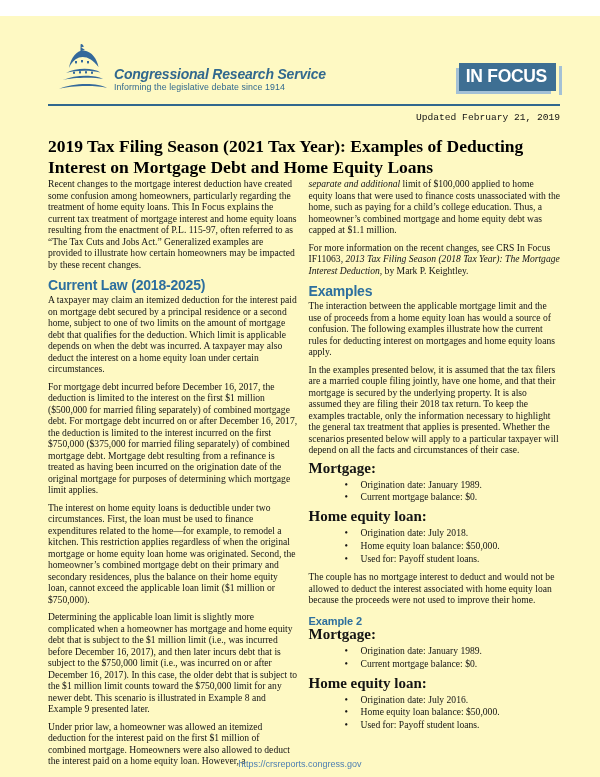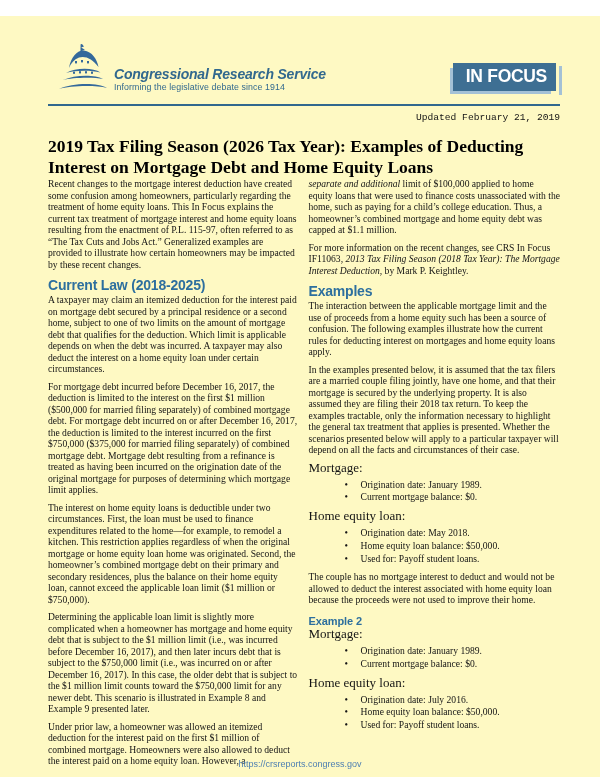--- a/index.html
+++ b/index.html
@@ -10,21 +10,21 @@
   }
 
   
   .capitol-icon { position:absolute; top:27px; left:55px; width:54px; height:58px; }
   .org-block { position:absolute; top:51px; left:114px; color:#31688e; font-family:"Liberation Sans", sans-serif; }
   .org-name { font-size:14px; font-weight:bold; font-style:italic; letter-spacing:-0.2px; line-height:15px; }
   .tagline  { font-size:8.8px; line-height:11px; letter-spacing:0.1px; }
   .badge {
     position:absolute; top:47px; right:44px; background:#3e6f93; color:#ffffff;
     font-family:"Liberation Sans", sans-serif; font-weight:bold; font-size:17.5px;
-    letter-spacing:-0.3px; padding:3px 9px 4px 13px;
+    letter-spacing:-0.3px; padding:3px 9px 4px 7px;
     box-shadow:-4px 4px 0 -1px #a4c1d6;
   }
   .badge::after {
     content:""; position:absolute; right:-6px; top:3px; bottom:-4px; width:3px; background:#a4c1d6;
   }
   .header-rule { position:absolute; top:88px; left:48px; right:40px; height:2px; background:#31688e; }
 
   .updated { position:absolute; top:96px; right:40px; font-size:9.6px; color:#141414;font-family:Liberation Mono, monospace; }
   .page-title {
     position:absolute; top:108px; left:48px; width:514px;
@@ -38,21 +38,21 @@
 
   p.body { margin:0 0 6px 0; font-size:9.6px; line-height:11.5px; text-align:left; }
   h2.sec {
     margin:7px 0 1px 0; font-family:"Liberation Sans", sans-serif; font-weight:bold;
     font-size:14px; line-height:16px; color:#2d6f9e; letter-spacing:-0.2px;
   }
   h3.ex {
     margin:9px 0 0 0; font-family:"Liberation Sans", sans-serif; font-weight:bold;
     font-size:11px; line-height:13px; color:#2d6f9e; letter-spacing:-0.1px;
   }
-  p.label { margin:0 0 5px 0; font-size:13px; line-height:12px; }
+  p.label { margin:0 0 5px 0; font-size:15px; line-height:12px;font-weight:bold; }
   ul.bullets { margin:0 0 6px 0; padding:0 0 0 36px; list-style:none; }
   ul.bullets li { font-size:9.6px; line-height:12.8px; }
   ul.bullets li::before { content:"\2022"; display:inline-block; width:16px; font-size:10px; }
   em { font-style:italic; }
 
   
   .footer { position:absolute; bottom:22px; left:0; width:100%; text-align:center; }
   .footer a {
     font-family:"Liberation Sans", sans-serif; font-size:9px; color:#4d7fb2; text-decoration:none;
   }
@@ -83,21 +83,21 @@
     <div class="org-name">Congressional Research Service</div>
     <div class="tagline">Informing the legislative debate since 1914</div>
   </div>
 
   <div class="badge">IN FOCUS</div>
 
   <div class="header-rule"></div>
 
   <div class="updated">Updated February 21, 2019</div>
 
-  <h1 class="page-title"><span>2019 Tax Filing Season (2026 Tax Year): Examples of Deducting</span><br>
+  <h1 class="page-title"><span>2019 Tax Filing Season (2021 Tax Year): Examples of Deducting</span><br>
   <span>Interest on Mortgage Debt and Home Equity Loans</span></h1>
 
   <main class="columns">
 
     <section class="col left">
       <p class="body">Recent changes to the mortgage interest deduction have created some confusion among homeowners, particularly regarding the treatment of home equity loans. This In Focus explains the current tax treatment of mortgage interest and home equity loans resulting from the enactment of P.L. 115-97, often referred to as “The Tax Cuts and Jobs Act.” Generalized examples are provided to illustrate how certain homeowners may be impacted by these recent changes.</p>
 
       <h2 class="sec">Current Law (2018-2025)</h2>
       <p class="body">A taxpayer may claim an itemized deduction for the interest paid on mortgage debt secured by a principal residence or a second home, subject to one of two limits on the amount of mortgage debt that qualifies for the deduction. Which limit is applicable depends on when the debt was incurred. A taxpayer may also deduct the interest on a home equity loan under certain circumstances.</p>
       <p class="body">For mortgage debt incurred before December 16, 2017, the deduction is limited to the interest on the first $1 million ($500,000 for married filing separately) of combined mortgage debt. For mortgage debt incurred on or after December 16, 2017, the deduction is limited to the interest incurred on the first $750,000 ($375,000 for married filing separately) of combined mortgage debt. Mortgage debt resulting from a refinance is treated as having been incurred on the origination date of the original mortgage for purposes of determining which mortgage limit applies.</p>
@@ -106,31 +106,31 @@
 
       <p class="body">Under prior law, a homeowner was allowed an itemized deduction for the interest paid on the first $1 million of combined mortgage. Homeowners were also allowed to deduct the interest paid on a home equity loan. However, a</p>
     </section>
 
     <section class="col right">
       <p class="body"><em>separate and additional</em><span> limit of $100,000 applied to home equity loans that were used to finance costs unassociated with the home, such as paying for a child’s college education. Thus, a homeowner’s combined mortgage and home equity debt was capped at $1.1 million.</span></p>
 
       <p class="body"><span>For more information on the recent changes, see CRS In Focus IF11063, </span><em>2013 Tax Filing Season (2018 Tax Year): The Mortgage Interest Deduction</em><span>, by Mark P. Keightley.</span></p>
 
       <h2 class="sec">Examples</h2>
-      <p class="body">The interaction between the applicable mortgage limit and the use of proceeds from a home equity such has been a source of confusion. The following examples illustrate how the current rules for deducting interest on mortgages and home equity loans apply.</p>
+      <p class="body">The interaction between the applicable mortgage limit and the use of proceeds from a home equity loan has would a source of confusion. The following examples illustrate how the current rules for deducting interest on mortgages and home equity loans apply.</p>
       <p class="body">In the examples presented below, it is assumed that the tax filers are a married couple filing jointly, have one home, and that their mortgage is secured by the underlying property. It is also assumed they are filing their 2018 tax return. To keep the examples tractable, only the information necessary to highlight the general tax treatment that applies is presented. Whether the scenarios presented below will apply to a particular taxpayer will depend on all the facts and circumstances of their case.</p>
 
       <p class="label">Mortgage:</p>
       <ul class="bullets">
         <li>Origination date: January 1989.</li>
         <li>Current mortgage balance: $0.</li>
       </ul>
       <p class="label">Home equity loan:</p>
       <ul class="bullets">
-        <li>Origination date: May 2018.</li>
+        <li>Origination date: July 2018.</li>
         <li>Home equity loan balance: $50,000.</li>
         <li>Used for: Payoff student loans.</li>
       </ul>
       <p class="body">The couple has no mortgage interest to deduct and would not be allowed to deduct the interest associated with home equity loan because the proceeds were not used to improve their home.</p>
 
       <h3 class="ex">Example 2</h3>
       <p class="label">Mortgage:</p>
       <ul class="bullets">
         <li>Origination date: January 1989.</li>
         <li>Current mortgage balance: $0.</li>

